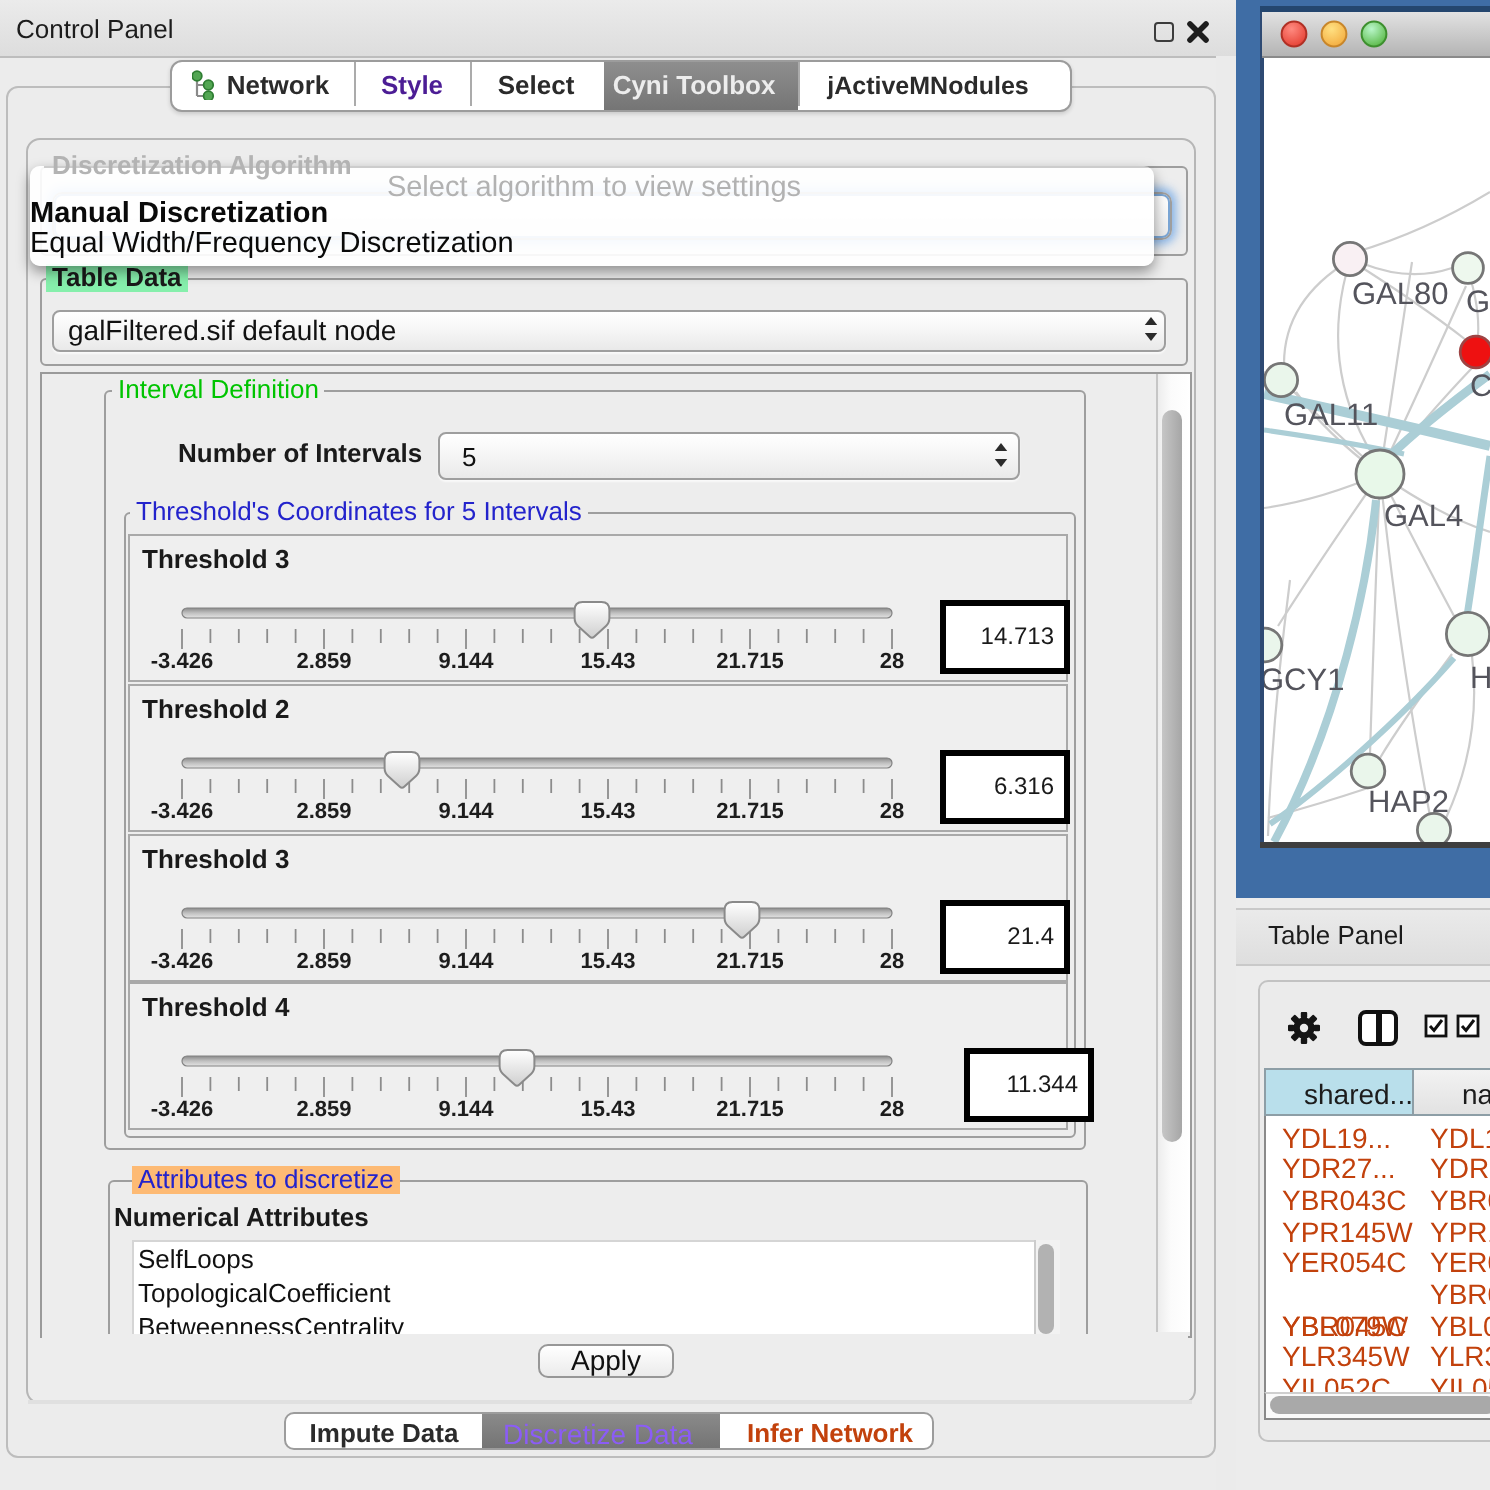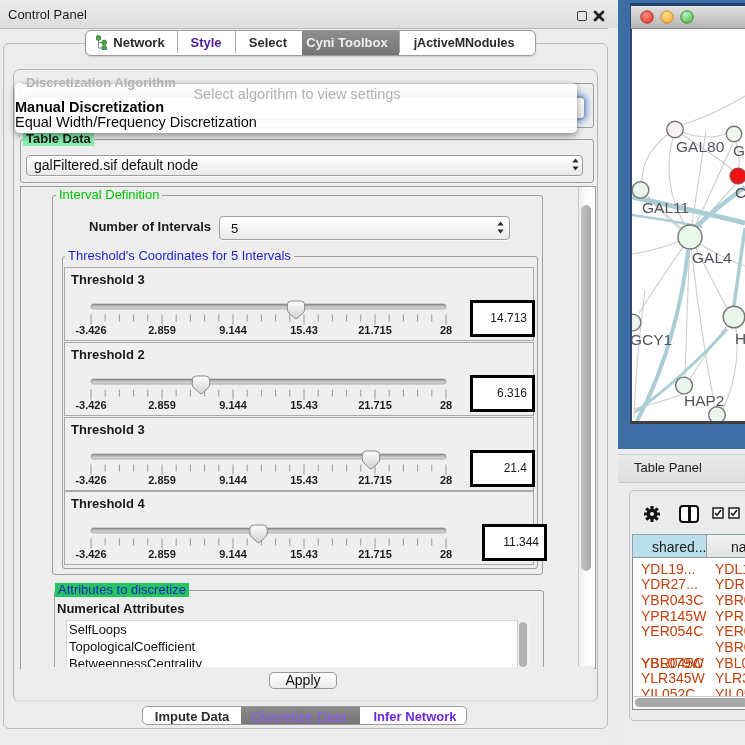--- a/index.html
+++ b/index.html
@@ -239,36 +239,36 @@
     <text x="169.0" y="67" text-anchor="middle" font-family="Liberation Sans" font-size="11" font-weight="bold" fill="#1d1d1d">9.144</text>
     <text x="240.0" y="67" text-anchor="middle" font-family="Liberation Sans" font-size="11" font-weight="bold" fill="#1d1d1d">15.43</text>
     <text x="311.0" y="67" text-anchor="middle" font-family="Liberation Sans" font-size="11" font-weight="bold" fill="#1d1d1d">21.715</text>
     <text x="382.0" y="67" text-anchor="middle" font-family="Liberation Sans" font-size="11" font-weight="bold" fill="#1d1d1d">28</text>
     <g transform="translate(194.5,39.5)">
       <path d="M-8.7,2.5 L-8.7,-1.5 Q-8.7,-5.5 -4.7,-5.5 L4.7,-5.5 Q8.7,-5.5 8.7,-1.5 L8.7,2.5 Q8.7,4.9 7,6.5 L1.1,11.9 Q0,12.9 -1.1,11.9 L-7,6.5 Q-8.7,4.9 -8.7,2.5 Z" fill="url(#thg)" stroke="#8a8a8a" stroke-width="1"></path>
     </g>
   </svg>
 <div class="vbox" style="left:470px;top:524px;margin-left:12px;">11.344</div>
 <div class="grp" style="left:54px;top:590px;width:488px;height:80px;"></div>
-<div class="gt" style="left:55px;top:583px;color:#2323cc;background:#22c55e;">Attributes to discretize</div>
+<div class="gt" style="left:66px;top:583px;color:#2323cc;background:#fdba74;">Attributes to discretize</div>
 <div class="a" style="left:57px;top:601px;font-size:13px;font-weight:bold;color:#1a1a1a;white-space:nowrap;">Numerical Attributes</div>
 <div class="a" style="left:66px;top:620px;width:451px;height:47px;background:#ffffff;border-top:1px solid #d5d5d5;border-left:1px solid #d5d5d5;"></div>
 <div class="a" style="left:69px;top:622px;font-size:13px;color:#111;white-space:nowrap;">SelfLoops</div>
 <div class="a" style="left:69px;top:639px;font-size:13px;color:#111;white-space:nowrap;">TopologicalCoefficient</div>
 <div class="a" style="left:69px;top:656px;font-size:13px;color:#111;white-space:nowrap;">BetweennessCentrality</div>
 <div class="a" style="left:517px;top:620px;width:12px;height:47px;background:#f2f2f2;border-left:1px solid #cccccc;"></div>
 <div class="a" style="left:519px;top:622px;width:8px;height:45px;background:#b2b2b2;border-radius:4px;"></div>
 <div class="a" style="left:21px;top:667px;width:573px;height:33px;background:#ededed;"></div>
 <div class="a" style="left:269px;top:672px;width:66px;height:15px;border:1px solid #979797;border-radius:5px;background:linear-gradient(#ffffff,#ebebeb);text-align:center;font-size:14px;color:#111;line-height:15px;">Apply</div>
 <div class="a" style="left:14px;top:700px;width:582px;height:2px;background:#e0e0e0;"></div>
 <div class="a" style="left:142px;top:706px;width:323px;height:17px;background:#ffffff;border:1px solid #9c9c9c;border-radius:5px;"></div>
 <div class="a" style="left:241px;top:706px;width:119px;height:17px;background:linear-gradient(#8a8a8a,#747474);border-top:1px solid #9c9c9c;border-bottom:1px solid #9c9c9c;"></div>
 <div class="a" style="left:192px;top:709px;transform:translateX(-50%);font-size:13px;font-weight:bold;color:#2b2b2b;white-space:nowrap;">Impute Data</div>
 <div class="a" style="left:299px;top:709px;transform:translateX(-50%);font-size:14px;font-weight:normal;color:#8b5cf6;white-space:nowrap;">Discretize Data</div>
-<div class="a" style="left:415px;top:709px;transform:translateX(-50%);font-size:13px;font-weight:bold;color:#6d28d9;white-space:nowrap;">Infer Network</div>
+<div class="a" style="left:415px;top:709px;transform:translateX(-50%);font-size:13px;font-weight:bold;color:#c2410c;white-space:nowrap;">Infer Network</div>
 <div class="a" style="left:608px;top:28px;width:10px;height:717px;background:#ebebeb;"></div>
 <div class="a" style="left:618px;top:0;width:127px;height:449px;background:#3f6da5;"></div>
 <div class="a" style="left:630px;top:3px;width:115px;height:3px;background:#24466e;"></div>
 <div class="a" style="left:630px;top:6px;width:115px;height:418px;border-left:2px solid #2e4a73;background:#fff;box-sizing:border-box;"></div>
 <div class="a" style="left:631px;top:6px;width:114px;height:22px;background:linear-gradient(#e2e2e2,#b4b4b4);border-bottom:1px solid #8a8a8a;"></div>
 <svg class="a" style="left:640px;top:10px" width="14" height="14" viewBox="0 0 14 14">
     <defs>
       <radialGradient id="g647" cx=".4" cy=".3" r=".8">
         <stop offset="0" stop-color="#ff8a80"></stop>
         <stop offset="1" stop-color="#e33b2e"></stop>

